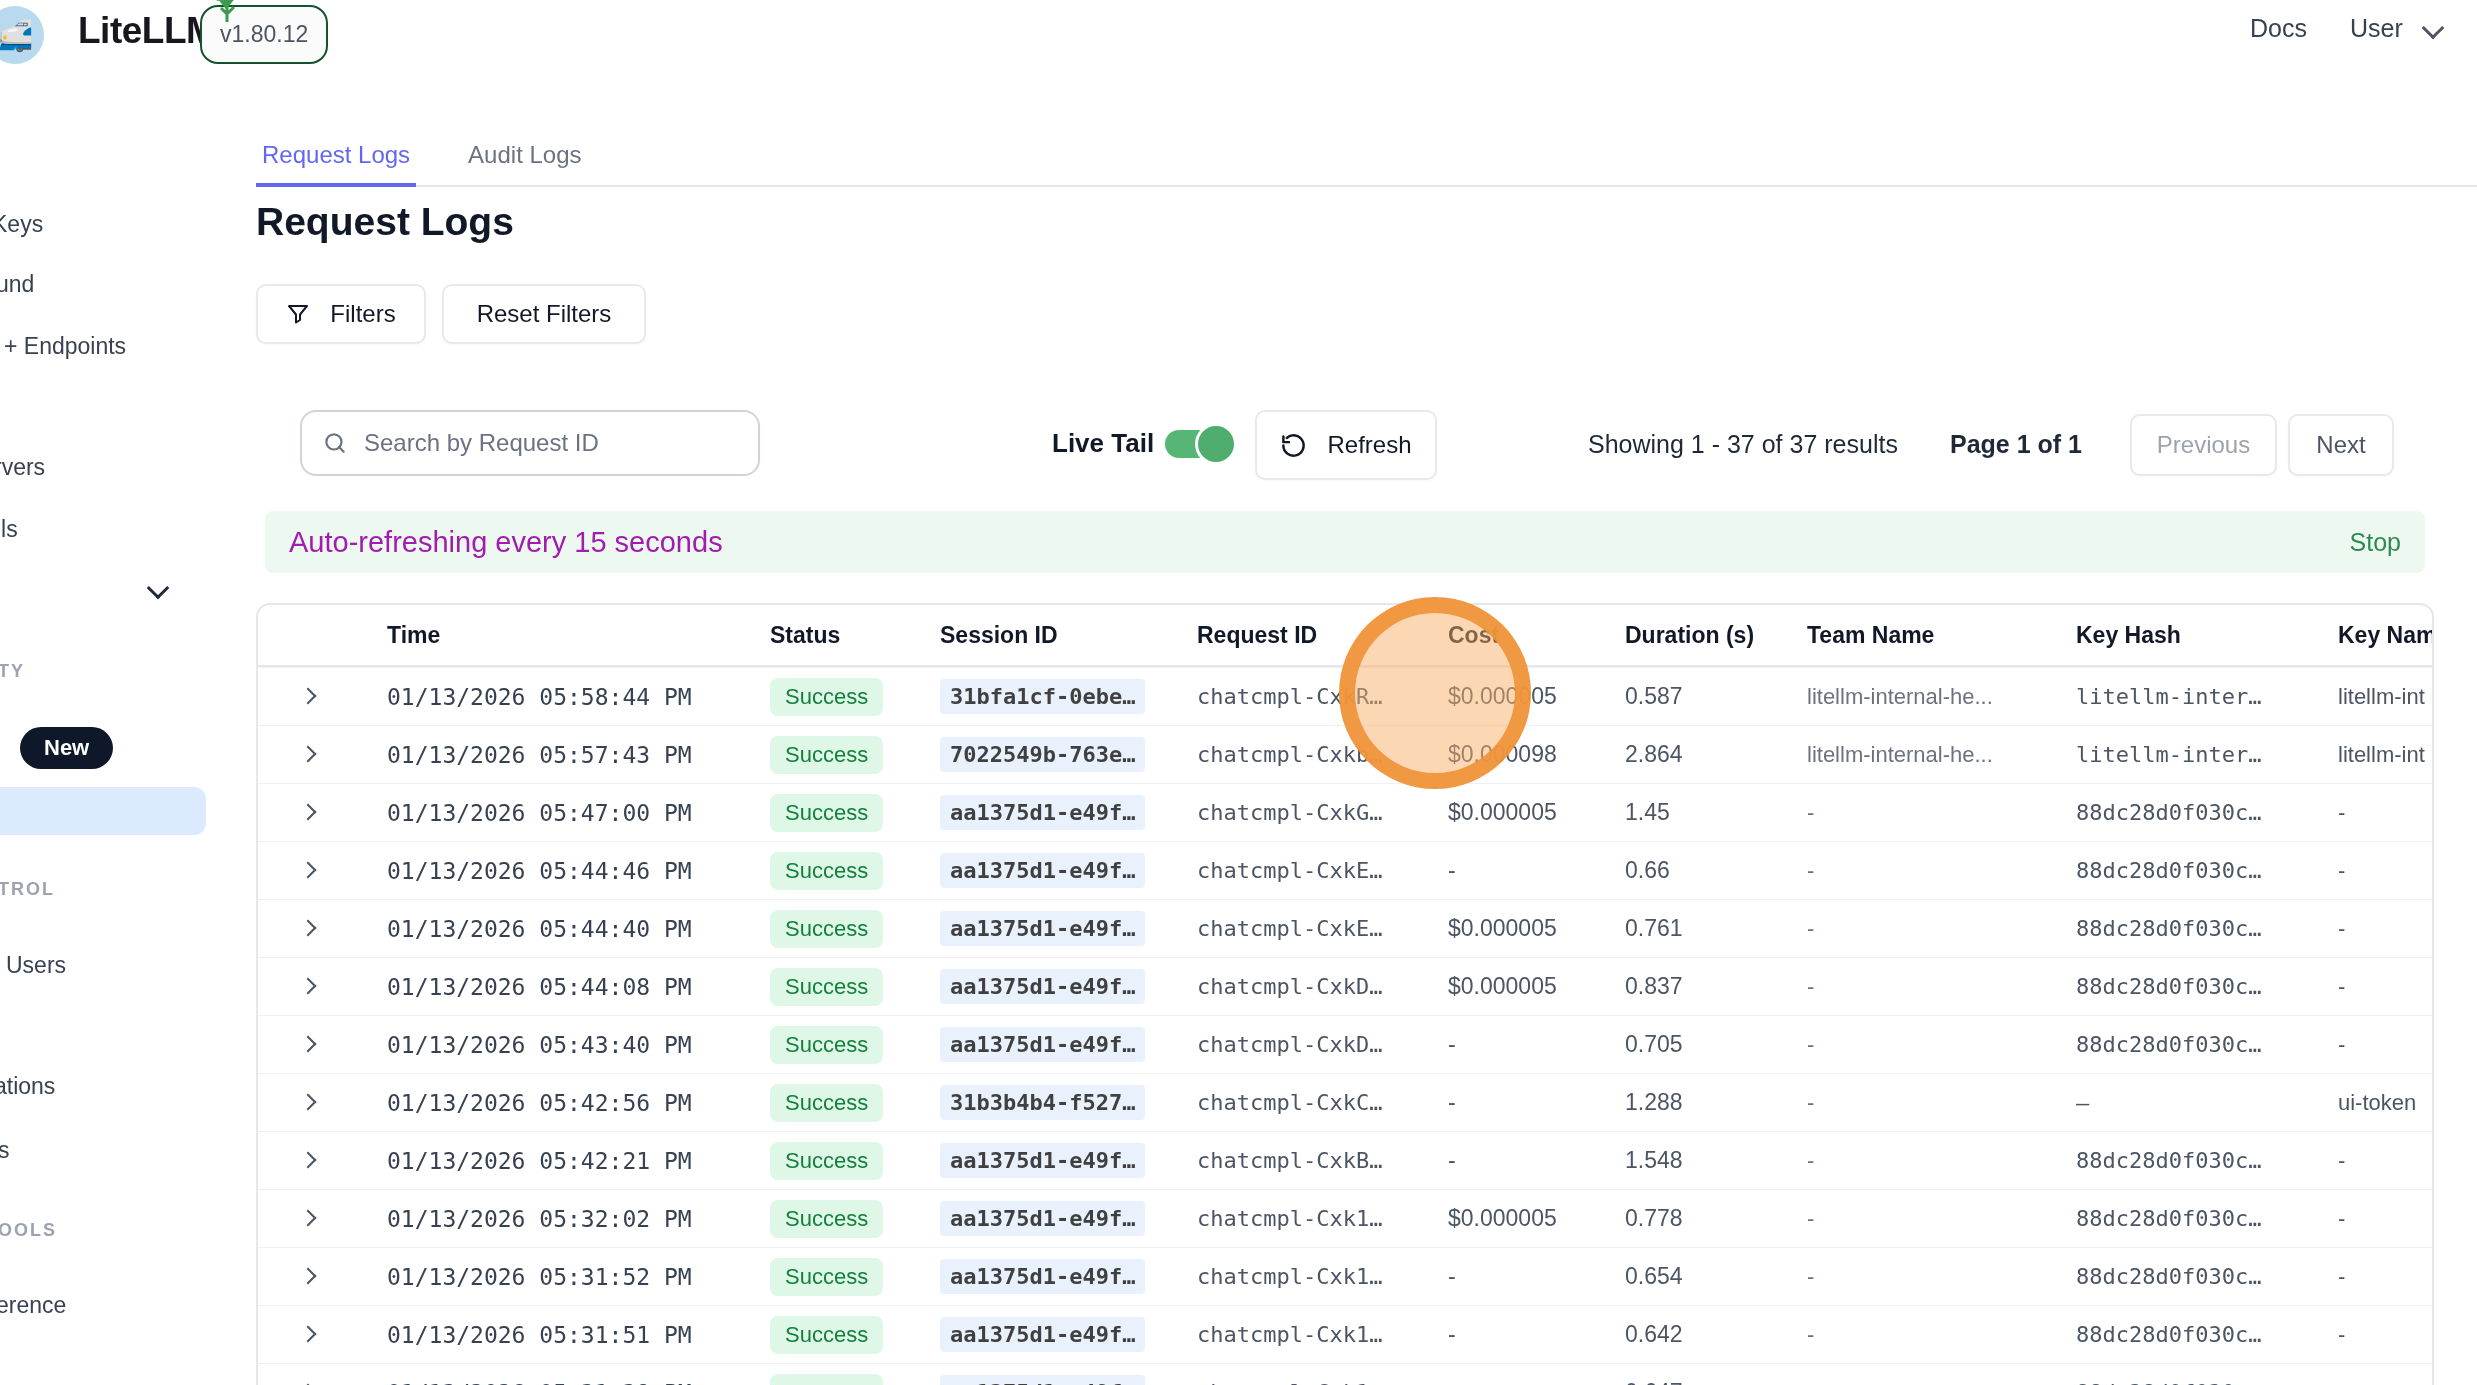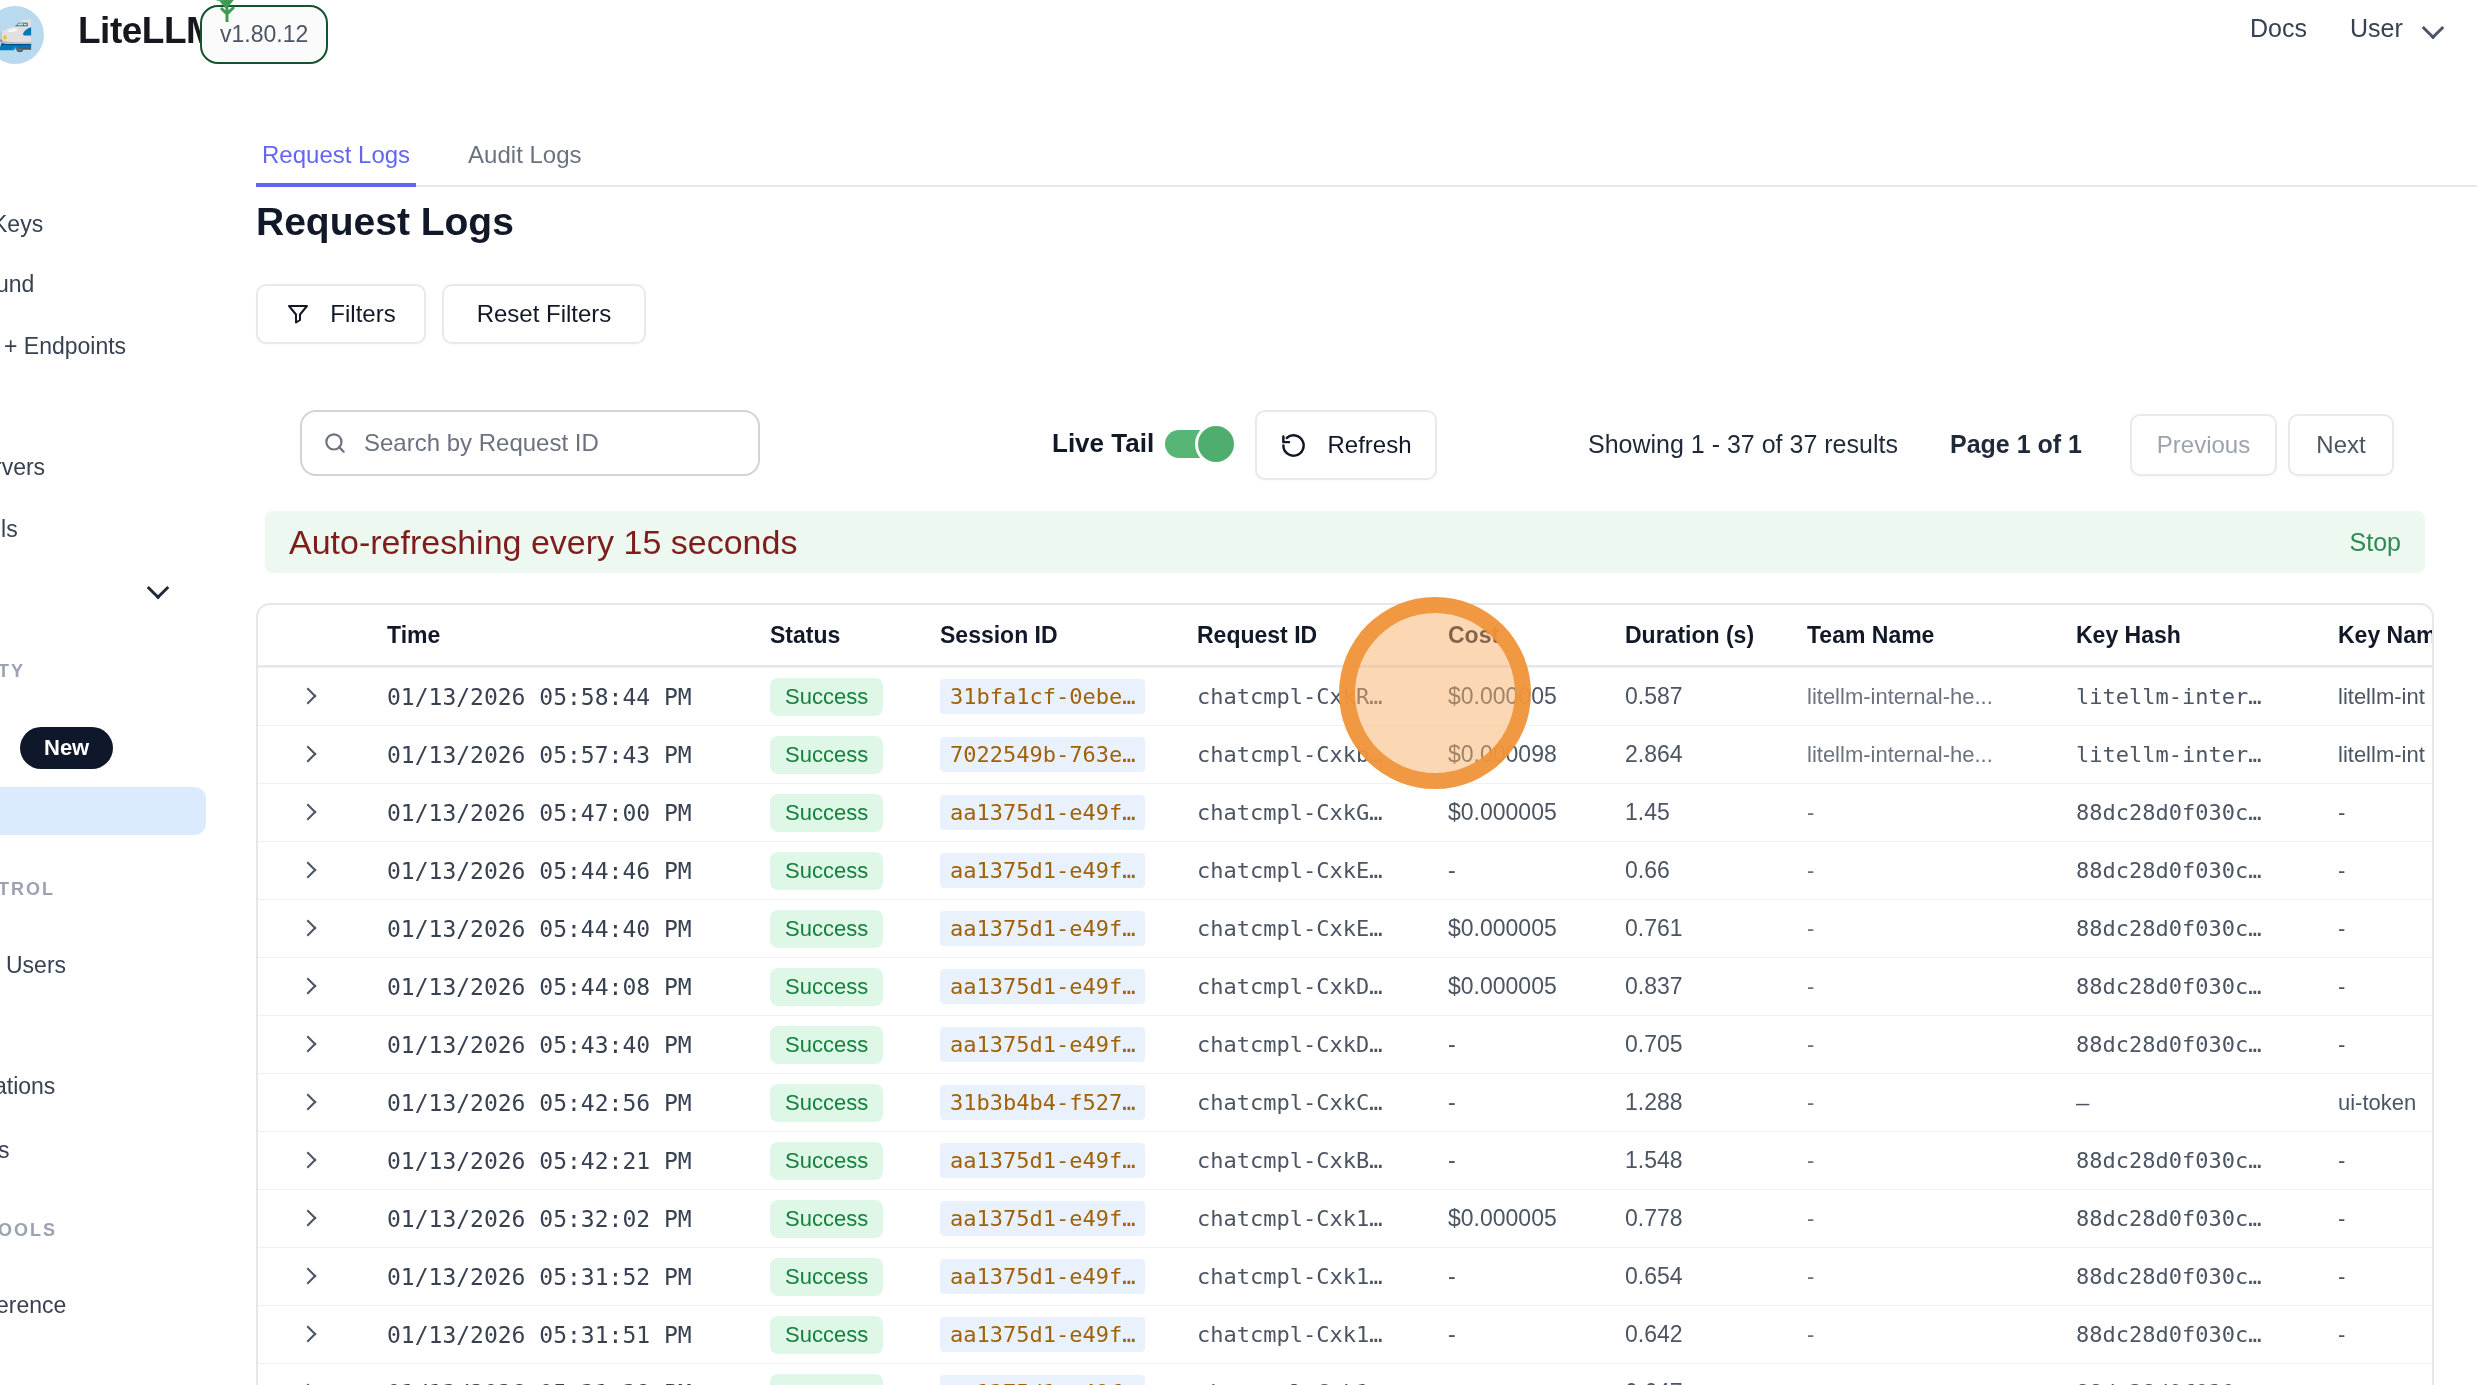--- a/index.html
+++ b/index.html
@@ -56,36 +56,36 @@
     background:#4fae6e;border:3px solid #fff;box-sizing:border-box;}
   .refresh-btn{left:1255px;top:410px;width:178px;height:66px;}
   .showing{left:1588px;top:430px;font-size:25px;color:#1f2937;}
   .pageinfo{left:1950px;top:430px;font-size:25px;font-weight:600;color:#1f2937;}
   .prev-btn{left:2130px;top:414px;width:143px;height:58px;color:#9ca3af;}
   .next-btn{left:2288px;top:414px;width:102px;height:58px;color:#4b5563;}
 
   
   .banner{left:265px;top:511px;width:2160px;height:62px;background:#edf9f0;border-radius:8px;
     display:flex;align-items:center;justify-content:space-between;padding:0 24px;box-sizing:border-box;}
-  .banner .msg{font-size:34px;color:#7f1d1d;}
+  .banner .msg{font-size:29px;color:#a21caf;}
   .banner .stop{font-size:25px;color:#2f8a51;cursor:pointer;}
 
   
   .card{left:256px;top:603px;width:2178px;height:832px;border:2px solid #e5e7eb;
     border-radius:14px 14px 0 0;overflow:hidden;background:#fff;box-sizing:border-box;}
   .trow{display:grid;grid-template-columns:129px 383px 170px 257px 251px 177px 182px 269px 262px 220px;
     align-items:center;height:57px;border-top:1px solid #eef1f4;}
   .trow.head{height:60px;border-top:none;border-bottom:2px solid #e5e7eb;}
   .trow.head .cell{font-size:23px;font-weight:700;color:#111827;font-family:"Liberation Sans",sans-serif;}
   .cell{white-space:nowrap;overflow:visible;}
   .c-time{font-size:23px;color:#374151;}
   .c-status .pill{display:inline-block;background:#def7e6;color:#15803d;font-size:22px;
     padding:6px 15px;border-radius:8px;font-family:"Liberation Sans",sans-serif;}
-  .c-session .chip{display:inline-block;background:#e9f1fc;color:#a16207;font-size:22px;
-    padding:5px 10px;border-radius:4px;cursor:pointer;}
+  .c-session .chip{display:inline-block;background:#e9f1fc;color:#404040;font-size:22px;
+    padding:5px 10px;border-radius:4px;cursor:pointer;font-weight:bold;}
   .c-req{font-size:22px;color:#4b5563;}
   .c-cost,.c-dur{font-size:23px;color:#4b5563;font-family:"Liberation Sans",sans-serif;}
   .c-team{font-size:22px;color:#6b7280;font-family:"Liberation Sans",sans-serif;}
   .c-hash{font-size:22px;color:#4b5563;}
   .c-keyname{font-size:22px;color:#4b5563;font-family:"Liberation Sans",sans-serif;}
   .expander{padding-left:44px;color:#4b5563;cursor:pointer;}
   .expander .chev{width:10px;height:10px;border-width:2.5px;}
 
   
   .halo{left:1339px;top:597px;width:192px;height:192px;border-radius:50%;

